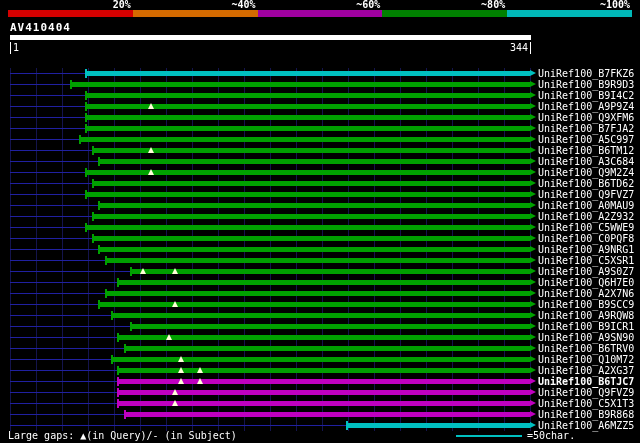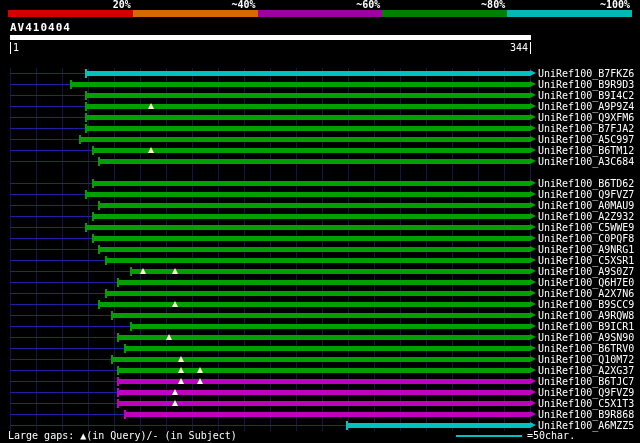--- a/index.html
+++ b/index.html
@@ -125,20 +125,28 @@
         <div class="gap" style="left: 147.991px; border-bottom-color: rgb(255, 255, 216);"></div>
         <span class="hit-label">UniRef100_B6TM12</span>
       </div>
       <div class="hit-row" style="top: 88px;">
         <div class="lead" style="left: 10px; width: 89.4461px; background: rgb(32, 32, 160);"></div>
         <div class="tick" style="left: 98.4461px; background: rgb(0, 160, 0);"></div>
         <div class="bar" style="left: 99.4461px; width: 430.554px; background: rgb(0, 160, 0);"></div>
         <div class="arrow" style="left: 530px; border-left-color: rgb(0, 160, 0);"></div>
         <span class="hit-label">UniRef100_A3C684</span>
       </div>
+      <div class="hit-row" style="top: 99px;">
+        <div class="lead" style="left: 10px; width: 75.8017px; background: rgb(32, 32, 160);"></div>
+        <div class="tick" style="left: 84.8017px; background: rgb(0, 160, 0);"></div>
+        <div class="bar" style="left: 85.8017px; width: 444.198px; background: rgb(0, 160, 0);"></div>
+        <div class="arrow" style="left: 530px; border-left-color: rgb(0, 160, 0);"></div>
+        <div class="gap" style="left: 147.991px; border-bottom-color: rgb(255, 255, 216);"></div>
+        <span class="hit-label">UniRef100_Q9M2Z4</span>
+      </div>
       <div class="hit-row" style="top: 110px;">
         <div class="lead" style="left: 10px; width: 83.3819px; background: rgb(32, 32, 160);"></div>
         <div class="tick" style="left: 92.3819px; background: rgb(0, 160, 0);"></div>
         <div class="bar" style="left: 93.3819px; width: 436.618px; background: rgb(0, 160, 0);"></div>
         <div class="arrow" style="left: 530px; border-left-color: rgb(0, 160, 0);"></div>
         <span class="hit-label">UniRef100_B6TD62</span>
       </div>
       <div class="hit-row" style="top: 121px;">
         <div class="lead" style="left: 10px; width: 75.8017px; background: rgb(32, 32, 160);"></div>
         <div class="tick" style="left: 84.8017px; background: rgb(0, 160, 0);"></div>
@@ -258,21 +266,21 @@
       </div>
       <div class="hit-row" style="top: 297px;">
         <div class="lead" style="left: 10px; width: 107.638px; background: rgb(32, 32, 160);"></div>
         <div class="tick" style="left: 116.638px; background: rgb(0, 160, 0);"></div>
         <div class="bar" style="left: 117.638px; width: 412.362px; background: rgb(0, 160, 0);"></div>
         <div class="arrow" style="left: 530px; border-left-color: rgb(0, 160, 0);"></div>
         <div class="gap" style="left: 178.312px; border-bottom-color: rgb(255, 255, 216);"></div>
         <div class="gap" style="left: 196.504px; border-bottom-color: rgb(255, 255, 216);"></div>
         <span class="hit-label">UniRef100_A2XG37</span>
       </div>
-      <div class="hit-row" style="top: 308px;">
+      <div class="hit-row" style="top: 308px; font-weight: bold;">
         <div class="lead" style="left: 10px; width: 107.638px; background: rgb(32, 32, 160);"></div>
         <div class="tick" style="left: 116.638px; background: rgb(192, 0, 192);"></div>
         <div class="bar" style="left: 117.638px; width: 412.362px; background: rgb(192, 0, 192);"></div>
         <div class="arrow" style="left: 530px; border-left-color: rgb(192, 0, 192);"></div>
         <div class="gap" style="left: 178.312px; border-bottom-color: rgb(255, 255, 216);"></div>
         <div class="gap" style="left: 196.504px; border-bottom-color: rgb(255, 255, 216);"></div>
         <span class="hit-label">UniRef100_B6TJC7</span>
       </div>
       <div class="hit-row" style="top: 319px;">
         <div class="lead" style="left: 10px; width: 107.638px; background: rgb(32, 32, 160);"></div>

